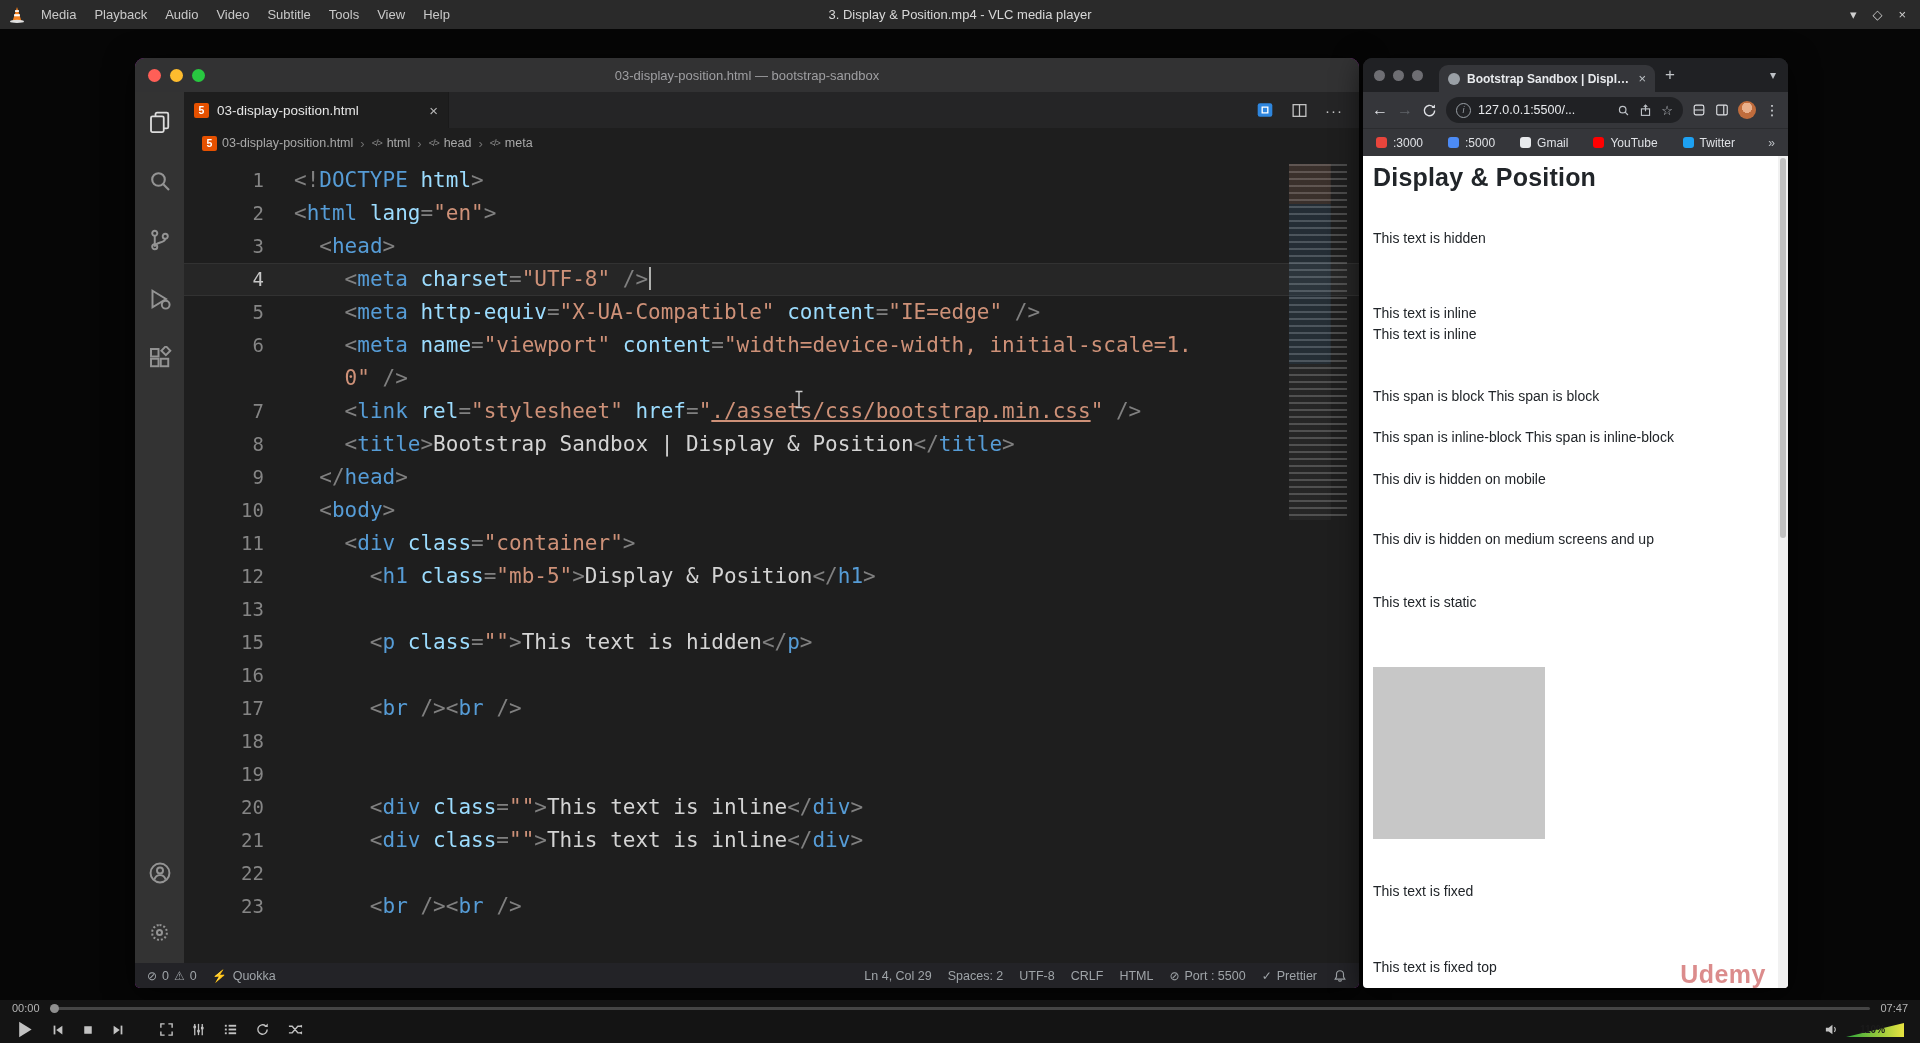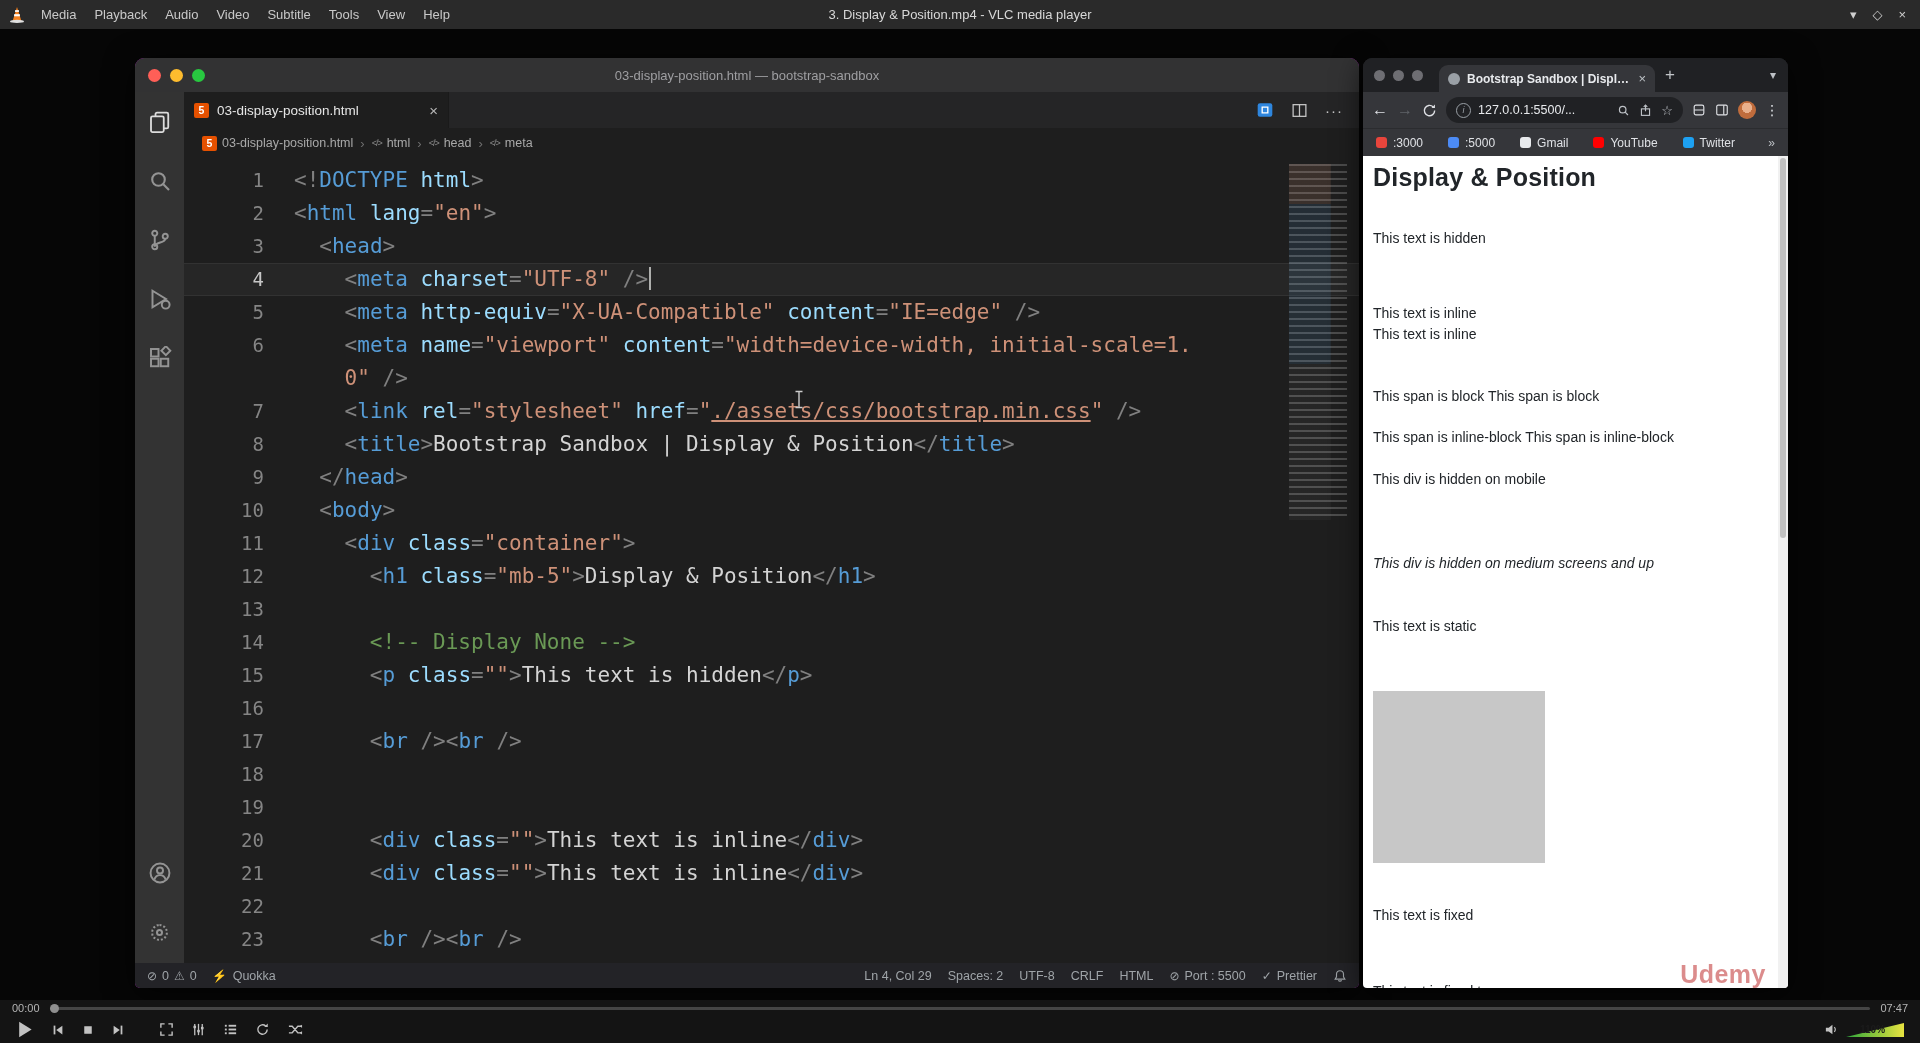--- a/index.html
+++ b/index.html
@@ -107,21 +107,21 @@
   .ch-content{position:relative;height:833px;background:#ffffff;color:#212529;padding:6px 0 0 10px;overflow:hidden;}
   .pg-heading{font-size:25px;font-weight:bold;margin:0;line-height:30px;letter-spacing:.2px;}
   .pg-flow{font-size:14px;line-height:17px;}
   .pg-item{color:#212529;}
   .pg-flow > :nth-child(1){margin-top:38px;}
   .pg-flow > :nth-child(2){margin-top:58px;}
   .pg-flow > :nth-child(3){margin-top:4px;}
   .pg-flow > :nth-child(4){margin-top:45px;}
   .pg-flow > :nth-child(5){margin-top:24px;}
   .pg-flow > :nth-child(6){margin-top:25px;}
-  .pg-flow > :nth-child(7){margin-top:67px;font-style:italic;}
+  .pg-flow > :nth-child(7){margin-top:43px;}
   .pg-flow > :nth-child(8){margin-top:46px;}
   .pg-flow > :nth-child(9){margin-top:56px;}
   .pg-flow > :nth-child(10){margin-top:44px;}
   .pg-flow > :nth-child(11){margin-top:59px;}
   .pg-box{width:172px;height:172px;background:#c7c7c7;}
   .ch-scrollbar{position:absolute;top:0;right:0;width:10px;height:100%;background:#f1f1f1;}
   .ch-thumb{position:absolute;top:2px;left:2px;width:6px;height:380px;background:#c1c1c1;border-radius:3px;}
   .udemy{position:absolute;right:22px;bottom:6px;font-size:25px;font-weight:bold;color:#b91c1c;opacity:.5;letter-spacing:.5px;}
 
   
@@ -283,21 +283,20 @@
               <div class="code-row"><span class="ln">5</span><span class="code"><span class="c-x">    </span><span class="c-p">&lt;</span><span class="c-t">meta</span><span class="c-x"> </span><span class="c-a">http-equiv</span><span class="c-p">=</span><span class="c-s">"X-UA-Compatible"</span><span class="c-x"> </span><span class="c-a">content</span><span class="c-p">=</span><span class="c-s">"IE=edge"</span><span class="c-x"> </span><span class="c-p">/&gt;</span></span></div>
               <div class="code-row"><span class="ln">6</span><span class="code"><span class="c-x">    </span><span class="c-p">&lt;</span><span class="c-t">meta</span><span class="c-x"> </span><span class="c-a">name</span><span class="c-p">=</span><span class="c-s">"viewport"</span><span class="c-x"> </span><span class="c-a">content</span><span class="c-p">=</span><span class="c-s">"width=device-width, initial-scale=1.</span></span></div>
               <div class="code-row"><span class="ln"></span><span class="code"><span class="c-x">    </span><span class="c-s">0"</span><span class="c-x"> </span><span class="c-p">/&gt;</span></span></div>
               <div class="code-row"><span class="ln">7</span><span class="code"><span class="c-x">    </span><span class="c-p">&lt;</span><span class="c-t">link</span><span class="c-x"> </span><span class="c-a">rel</span><span class="c-p">=</span><span class="c-s">"stylesheet"</span><span class="c-x"> </span><span class="c-a">href</span><span class="c-p">=</span><span class="c-s">"</span><span class="c-l">./assets/css/bootstrap.min.css</span><span class="c-s">"</span><span class="c-x"> </span><span class="c-p">/&gt;</span></span></div>
               <div class="code-row"><span class="ln">8</span><span class="code"><span class="c-x">    </span><span class="c-p">&lt;</span><span class="c-t">title</span><span class="c-p">&gt;</span><span class="c-x">Bootstrap Sandbox | Display &amp; Position</span><span class="c-p">&lt;/</span><span class="c-t">title</span><span class="c-p">&gt;</span></span></div>
               <div class="code-row"><span class="ln">9</span><span class="code"><span class="c-x">  </span><span class="c-p">&lt;/</span><span class="c-t">head</span><span class="c-p">&gt;</span></span></div>
               <div class="code-row"><span class="ln">10</span><span class="code"><span class="c-x">  </span><span class="c-p">&lt;</span><span class="c-t">body</span><span class="c-p">&gt;</span></span></div>
               <div class="code-row"><span class="ln">11</span><span class="code"><span class="c-x">    </span><span class="c-p">&lt;</span><span class="c-t">div</span><span class="c-x"> </span><span class="c-a">class</span><span class="c-p">=</span><span class="c-s">"container"</span><span class="c-p">&gt;</span></span></div>
               <div class="code-row"><span class="ln">12</span><span class="code"><span class="c-x">      </span><span class="c-p">&lt;</span><span class="c-t">h1</span><span class="c-x"> </span><span class="c-a">class</span><span class="c-p">=</span><span class="c-s">"mb-5"</span><span class="c-p">&gt;</span><span class="c-x">Display &amp; Position</span><span class="c-p">&lt;/</span><span class="c-t">h1</span><span class="c-p">&gt;</span></span></div>
               <div class="code-row"><span class="ln">13</span><span class="code"></span></div>
-              <div class="code-row"><span class="ln">14</span><span class="code"><span class="c-x">      </span><span class="c-c">&lt;!-- Display None --&gt;</span></span></div>
               <div class="code-row"><span class="ln">15</span><span class="code"><span class="c-x">      </span><span class="c-p">&lt;</span><span class="c-t">p</span><span class="c-x"> </span><span class="c-a">class</span><span class="c-p">=</span><span class="c-s">""</span><span class="c-p">&gt;</span><span class="c-x">This text is hidden</span><span class="c-p">&lt;/</span><span class="c-t">p</span><span class="c-p">&gt;</span></span></div>
               <div class="code-row"><span class="ln">16</span><span class="code"></span></div>
               <div class="code-row"><span class="ln">17</span><span class="code"><span class="c-x">      </span><span class="c-p">&lt;</span><span class="c-t">br</span><span class="c-x"> </span><span class="c-p">/&gt;</span><span class="c-p">&lt;</span><span class="c-t">br</span><span class="c-x"> </span><span class="c-p">/&gt;</span></span></div>
               <div class="code-row"><span class="ln">18</span><span class="code"></span></div>
               <div class="code-row"><span class="ln">19</span></div>
               <div class="code-row"><span class="ln">20</span><span class="code"><span class="c-x">      </span><span class="c-p">&lt;</span><span class="c-t">div</span><span class="c-x"> </span><span class="c-a">class</span><span class="c-p">=</span><span class="c-s">""</span><span class="c-p">&gt;</span><span class="c-x">This text is inline</span><span class="c-p">&lt;/</span><span class="c-t">div</span><span class="c-p">&gt;</span></span></div>
               <div class="code-row"><span class="ln">21</span><span class="code"><span class="c-x">      </span><span class="c-p">&lt;</span><span class="c-t">div</span><span class="c-x"> </span><span class="c-a">class</span><span class="c-p">=</span><span class="c-s">""</span><span class="c-p">&gt;</span><span class="c-x">This text is inline</span><span class="c-p">&lt;/</span><span class="c-t">div</span><span class="c-p">&gt;</span></span></div>
               <div class="code-row"><span class="ln">22</span><span class="code"></span></div>
               <div class="code-row"><span class="ln">23</span><span class="code"><span class="c-x">      </span><span class="c-p">&lt;</span><span class="c-t">br</span><span class="c-x"> </span><span class="c-p">/&gt;</span><span class="c-p">&lt;</span><span class="c-t">br</span><span class="c-x"> </span><span class="c-p">/&gt;</span></span></div>
             </div>

